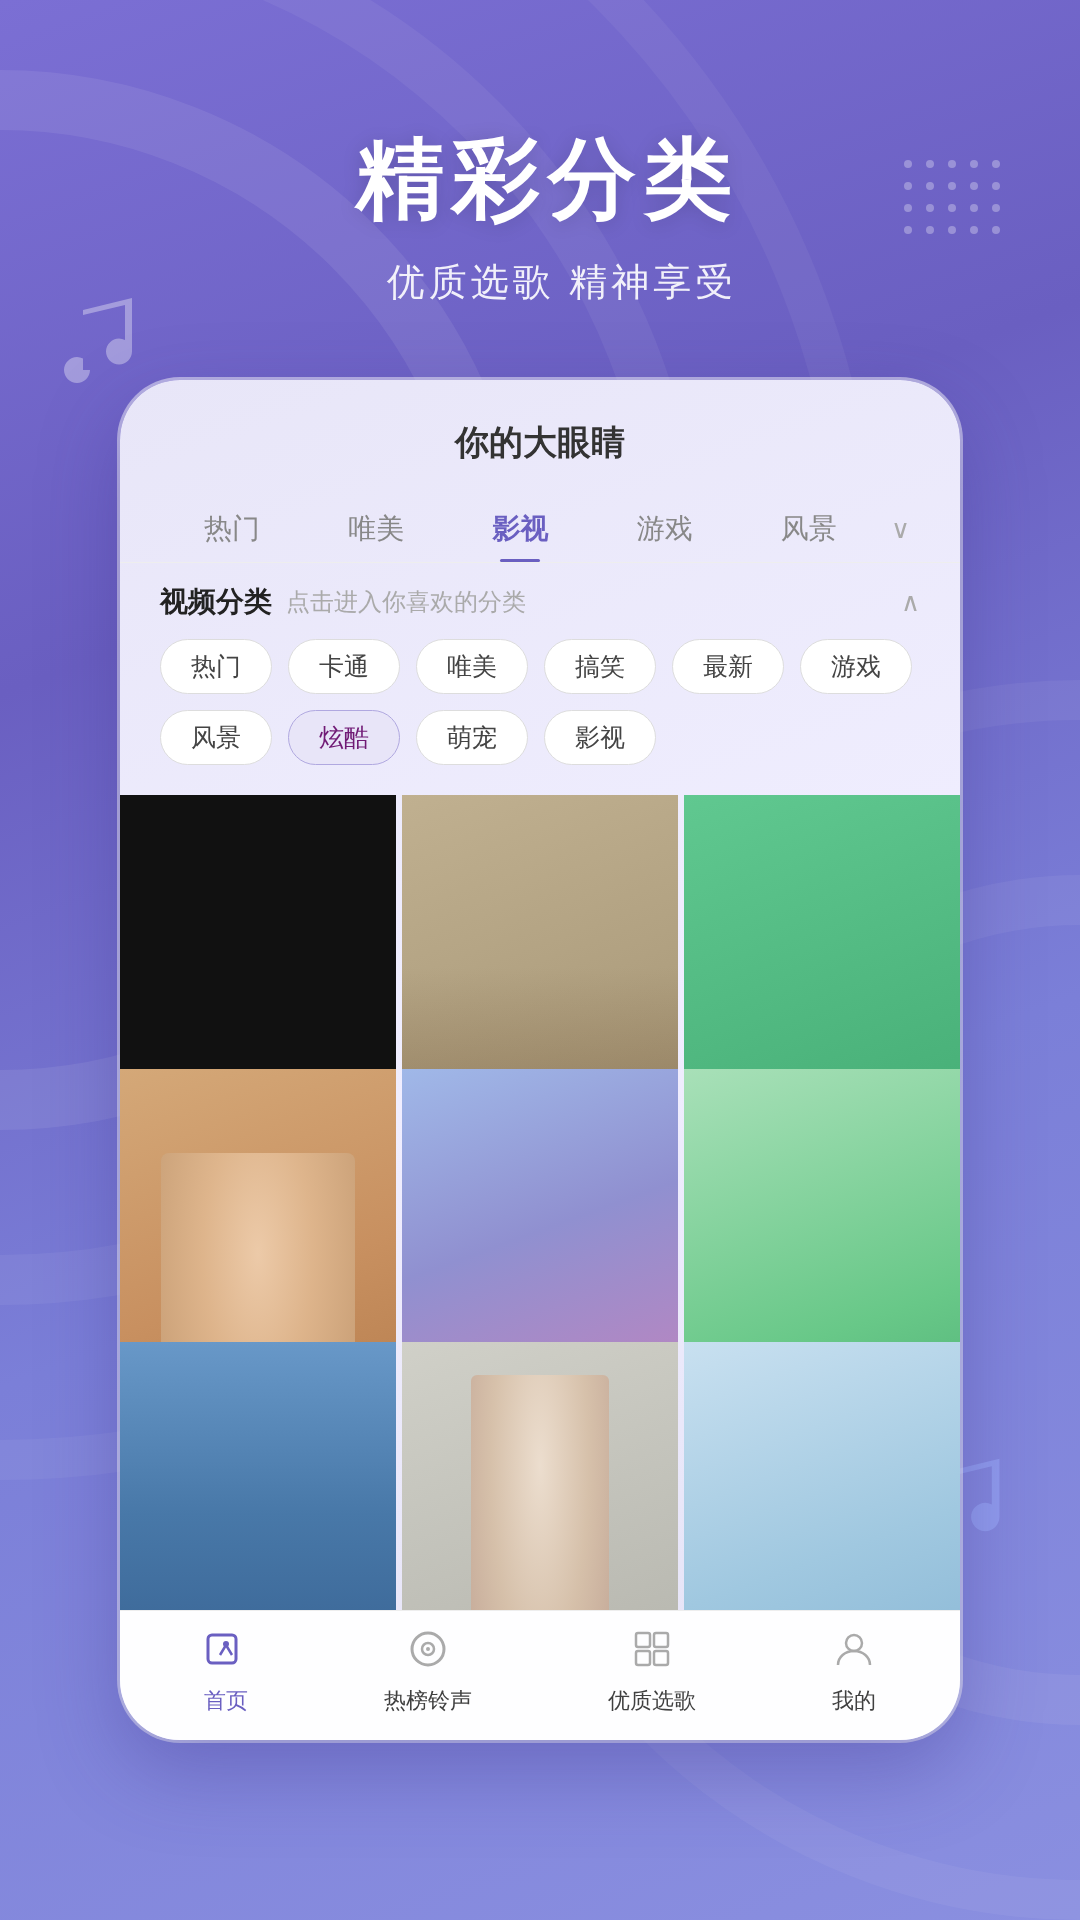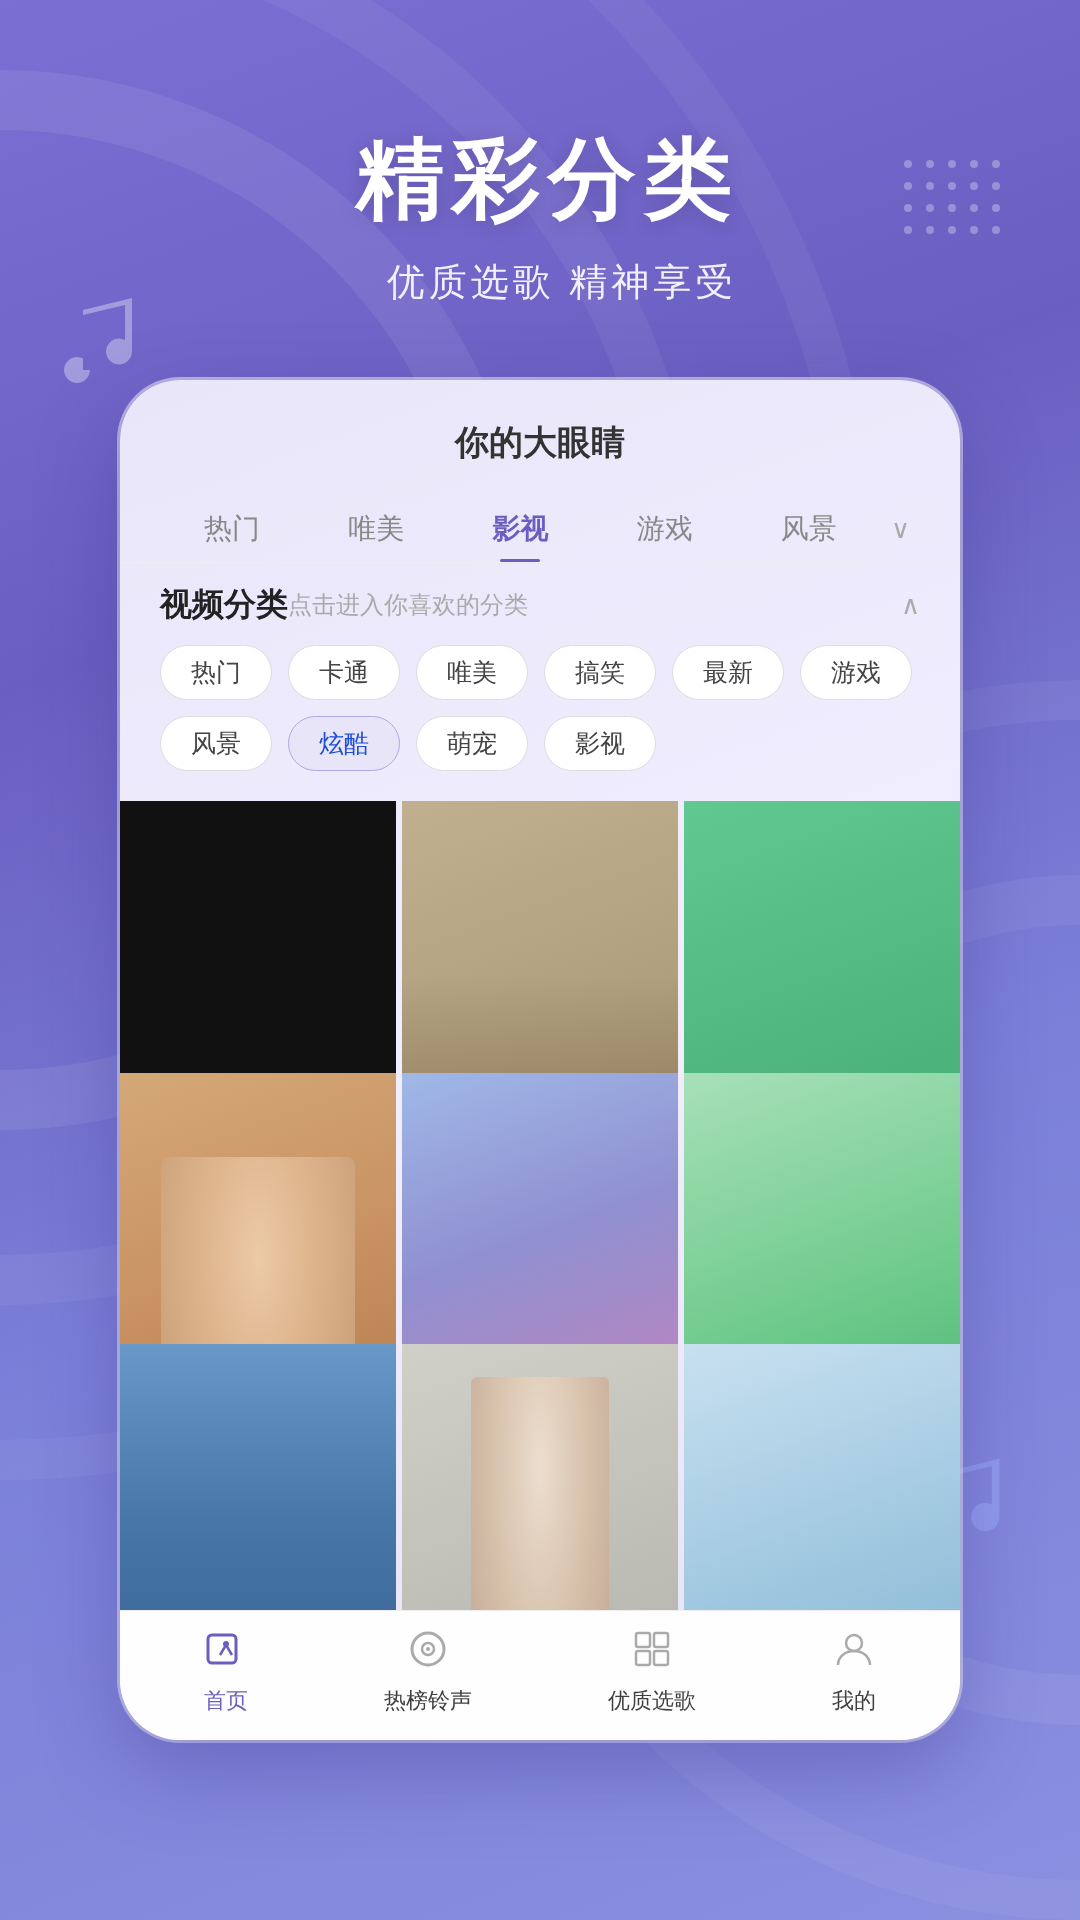--- a/index.html
+++ b/index.html
@@ -131,27 +131,28 @@
     .category-section {
       padding: 20px 40px 10px;
     }
     .category-header {
       display: flex;
       align-items: center;
       justify-content: space-between;
       margin-bottom: 18px;
     }
     .category-title {
-      font-size: 32px;
+      font-size: 28px;
       font-weight: 700;
       color: #222;
     }
     .category-subtitle {
       font-size: 24px;
       color: #aaa;
+      margin-left: 14px;
     }
     .category-collapse {
       font-size: 26px;
       color: #aaa;
       cursor: pointer;
     }
     .category-title-row {
       display: flex;
       align-items: center;
     }
@@ -168,21 +169,21 @@
       border-radius: 30px;
       padding: 10px 30px;
       font-size: 25px;
       color: #444;
       background: #fff;
       cursor: pointer;
     }
     .tag-item.active {
       background: #e8e5f8;
       border-color: #b0a8e0;
-      color: #1d4ed8;
+      color: #701a75;
     }
 
     
     .video-grid {
       flex: 1;
       display: grid;
       grid-template-columns: repeat(3, 1fr);
       gap: 6px;
       padding: 10px 0 0;
       overflow: hidden;

